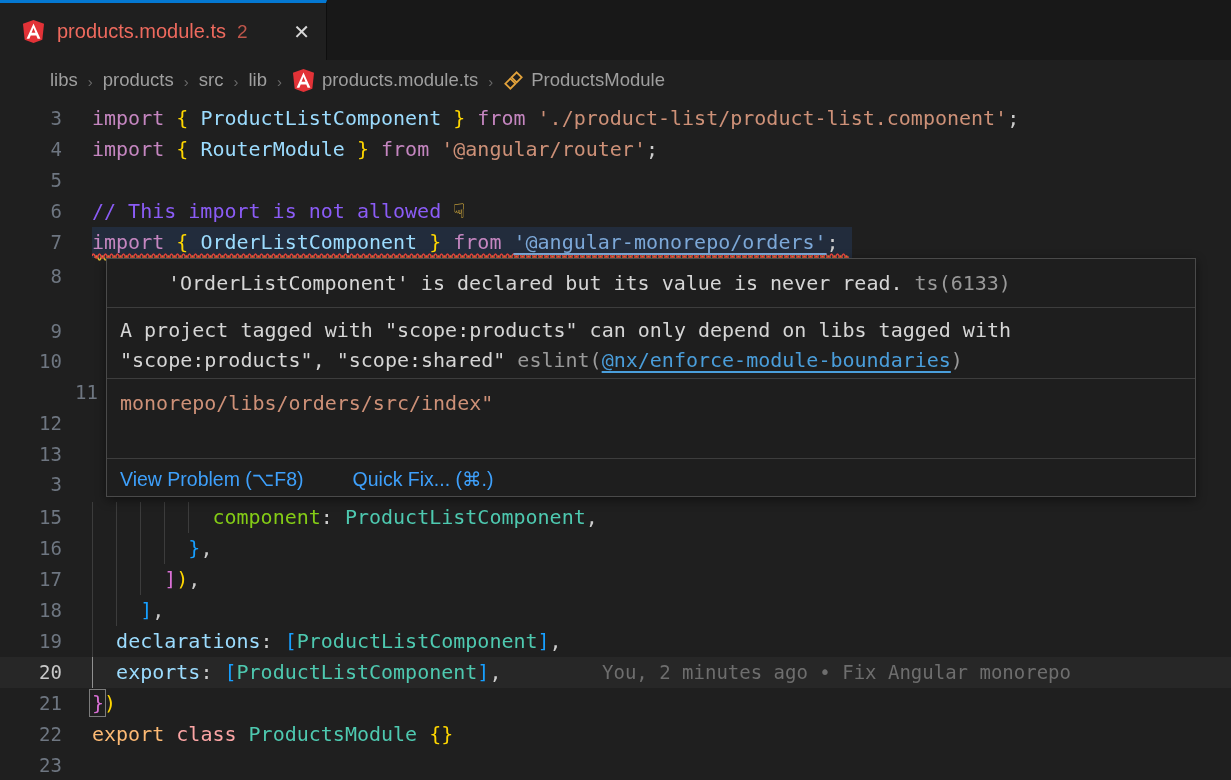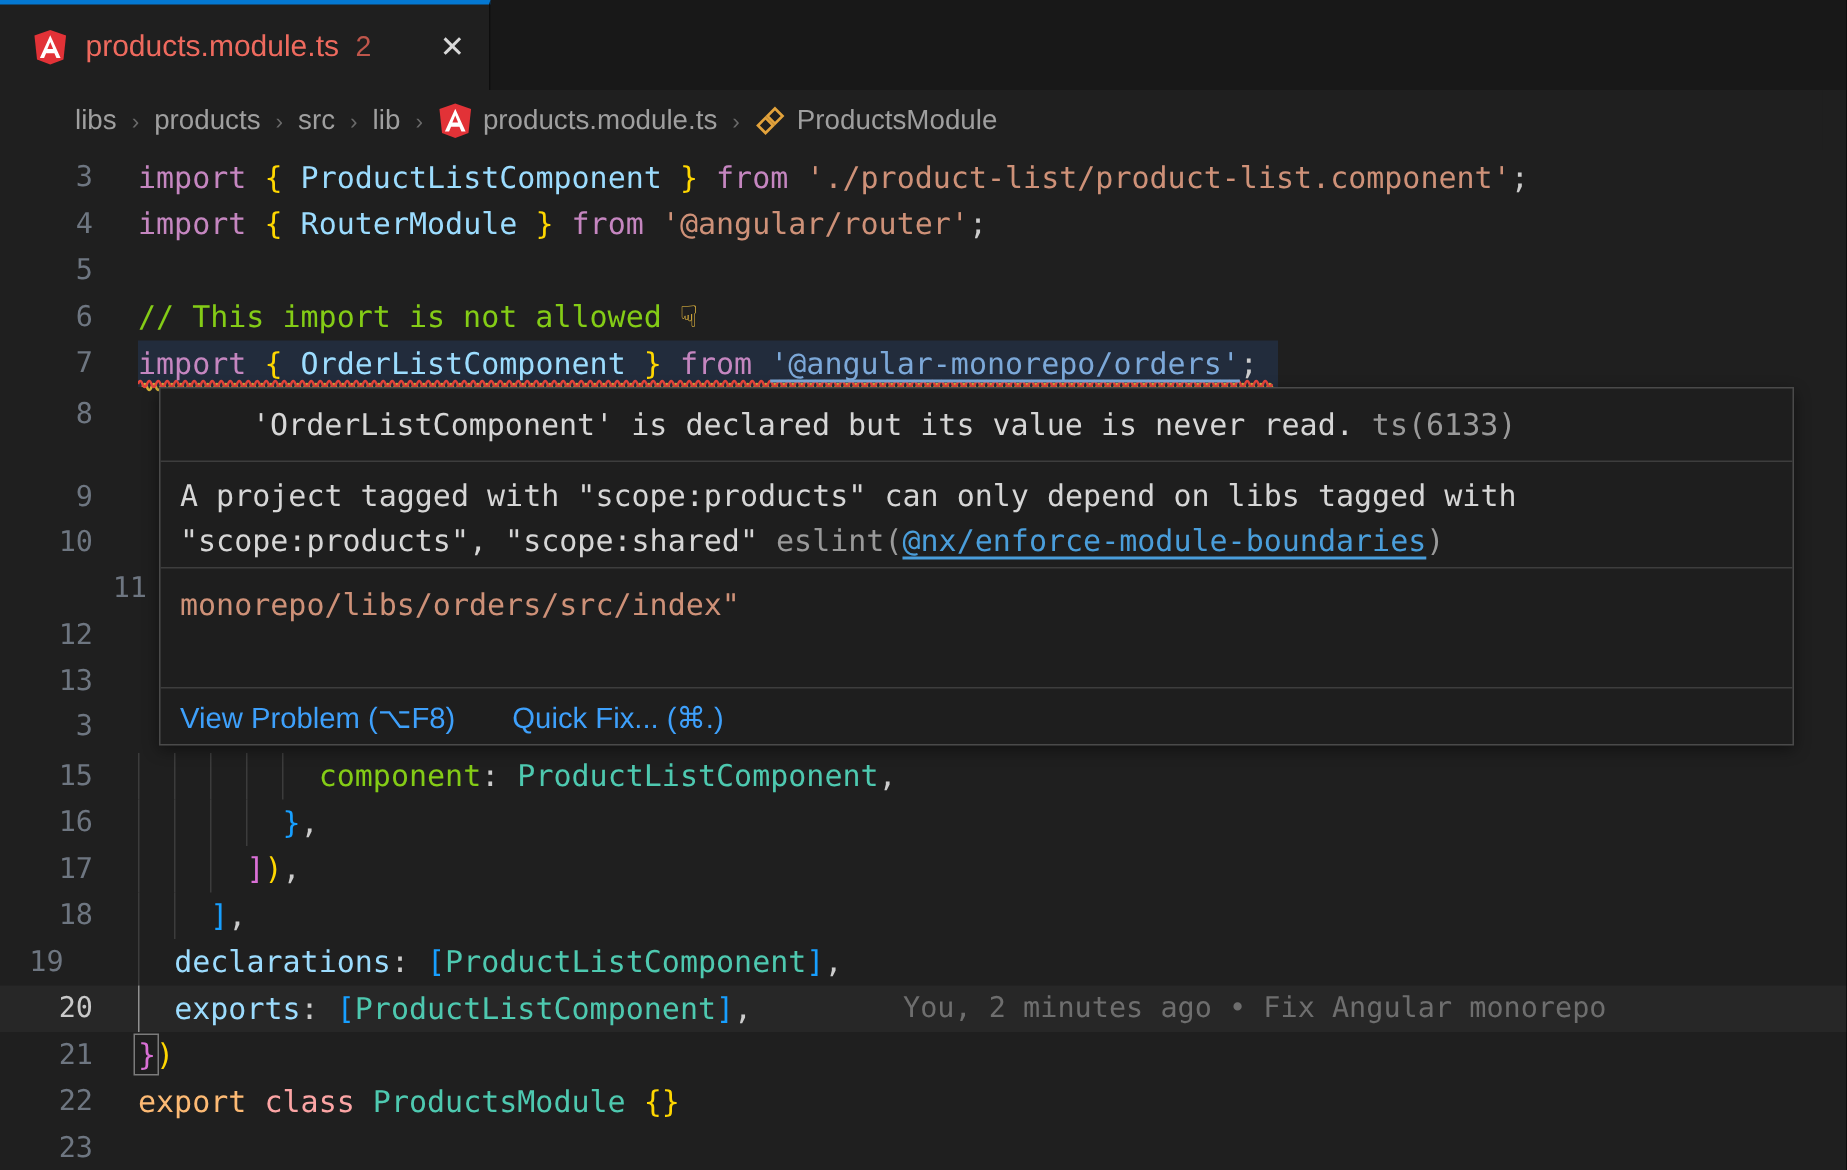--- a/index.html
+++ b/index.html
@@ -44,21 +44,21 @@
            border:1px solid #4a4a4a;box-sizing:border-box;z-index:10;
            box-shadow:0 3px 10px rgba(0,0,0,0.45);}
   .tt-sec{padding-left:13px;padding-right:12px;overflow:hidden;box-sizing:border-box;}
   .tt-s1{height:48px;padding-top:9px;}
   .tt-s1 .tt-line{line-height:31px;margin-left:48px;}
   .tt-s2{height:71px;border-top:1px solid #3d3d3d;padding-top:7px;}
   .tt-s2 .tt-line{line-height:30px;}
   .tt-s3{height:80px;border-top:1px solid #3d3d3d;padding-top:8px;}
   .tt-s3 .tt-line{line-height:32px;}
   .tt-line{white-space:pre;}
-  .tt-actions{height:40px;border-top:1px solid #3d3d3d;display:flex;align-items:center;gap:38px;
+  .tt-actions{height:40px;border-top:1px solid #3d3d3d;display:flex;align-items:center;gap:49px;
               padding-left:13px;font-family:"Liberation Sans",sans-serif;font-size:19.5px;color:#3ea0fb;}
   .tt-actions span{cursor:pointer;}
   .tt-link{text-decoration:underline;text-underline-offset:4px;cursor:pointer;}
 </style>
 </head>
 <body>
 
 <div class="screen">
 
   <div class="tabbar">
@@ -137,39 +137,39 @@
         <span>View Problem (⌥F8)</span>
         <span>Quick Fix... (⌘.)</span>
       </div>
     </div>
   <div class="gut" style="top: 3px;">3</div>
       <div class="row" style="top: 3px;"><span style="color: rgb(197, 134, 192);">import </span><span style="color: rgb(255, 215, 0);">{ </span><span style="color: rgb(156, 220, 254);">ProductListComponent</span><span style="color: rgb(255, 215, 0);"> }</span><span style="color: rgb(197, 134, 192);"> from </span><span style="color: rgb(206, 145, 120);">'./product-list/product-list.component'</span><span style="color: rgb(204, 204, 204);">;</span></div>
       <div class="gut" style="top: 34px;">4</div>
       <div class="row" style="top: 34px;"><span style="color: rgb(197, 134, 192);">import </span><span style="color: rgb(255, 215, 0);">{ </span><span style="color: rgb(156, 220, 254);">RouterModule</span><span style="color: rgb(255, 215, 0);"> }</span><span style="color: rgb(197, 134, 192);"> from </span><span style="color: rgb(206, 145, 120);">'@angular/router'</span><span style="color: rgb(204, 204, 204);">;</span></div>
       <div class="gut" style="top: 65px;">5</div>
       <div class="gut" style="top: 96px;">6</div>
-      <div class="row" style="top: 96px;"><span style="color: #84cc16; margin-top: 13px;">// This import is not allowed </span><span style="color: rgb(245, 197, 66);">☟</span></div>
+      <div class="row" style="top: 96px;"><span style="color: #8b5cf6; margin-top: 13px;">// This import is not allowed </span><span style="color: rgb(245, 197, 66);">☟</span></div>
       <div class="gut" style="top: 127px;">7</div>
       <div class="row" style="top: 127px;"><span style="color: rgb(197, 134, 192);">import </span><span style="color: rgb(255, 215, 0);">{ </span><span style="color: rgb(156, 220, 254);">OrderListComponent</span><span style="color: rgb(255, 215, 0);"> }</span><span style="color: rgb(197, 134, 192);"> from </span><span class="tok-strLink" style="color: rgb(124, 168, 216);">'@angular-monorepo/orders'</span><span style="color: rgb(204, 204, 204);">;</span></div>
       <div class="gut" style="top: 161px;">8</div>
       <div class="gut" style="top: 216px;">9</div>
       <div class="gut" style="top: 246px;">10</div>
       <div class="gut" style="top: 277px; margin-left: 36px;">11</div>
       <div class="gut" style="top: 308px;">12</div>
       <div class="gut" style="top: 339px;">13</div>
       <div class="gut" style="top: 369px;">3</div>
       <div class="gut" style="top: 402px;">15</div>
       <div class="row" style="top: 402px;"><span style="color: rgb(204, 204, 204);">          </span><span style="color: #84cc16;">component</span><span style="color: rgb(204, 204, 204);">: </span><span style="color: rgb(78, 201, 176);">ProductListComponent</span><span style="color: rgb(204, 204, 204);">,</span></div>
       <div class="gut" style="top: 433px;">16</div>
       <div class="row" style="top: 433px;"><span style="color: rgb(204, 204, 204);">        </span><span style="color: rgb(23, 159, 255);">}</span><span style="color: rgb(204, 204, 204);">,</span></div>
       <div class="gut" style="top: 464px;">17</div>
       <div class="row" style="top: 464px;"><span style="color: rgb(204, 204, 204);">      </span><span style="color: rgb(218, 112, 214);">]</span><span style="color: rgb(255, 215, 0);">)</span><span style="color: rgb(204, 204, 204);">,</span></div>
       <div class="gut" style="top: 495px;">18</div>
       <div class="row" style="top: 495px;"><span style="color: rgb(204, 204, 204);">    </span><span style="color: rgb(23, 159, 255);">]</span><span style="color: rgb(204, 204, 204);">,</span></div>
-      <div class="gut" style="top: 526px; text-align: center;">19</div>
+      <div class="gut" style="top: 526px;">19</div>
       <div class="row" style="top: 526px;"><span style="color: rgb(204, 204, 204);">  </span><span style="color: rgb(156, 220, 254);">declarations</span><span style="color: rgb(204, 204, 204);">: </span><span style="color: rgb(23, 159, 255);">[</span><span style="color: rgb(78, 201, 176);">ProductListComponent</span><span style="color: rgb(23, 159, 255);">]</span><span style="color: rgb(204, 204, 204);">,</span></div>
       <div class="gut cur" style="top: 557px;">20</div>
       <div class="row" style="top: 557px;"><span style="color: rgb(204, 204, 204);">  </span><span style="color: rgb(156, 220, 254);">exports</span><span style="color: rgb(204, 204, 204);">: </span><span style="color: rgb(23, 159, 255);">[</span><span style="color: rgb(78, 201, 176);">ProductListComponent</span><span style="color: rgb(23, 159, 255);">]</span><span style="color: rgb(204, 204, 204);">,</span></div>
       <div class="gut" style="top: 588px;">21</div>
       <div class="row" style="top: 588px;"><span style="color: rgb(218, 112, 214);">}</span><span style="color: rgb(255, 215, 0);">)</span></div>
       <div class="gut" style="top: 619px;">22</div>
       <div class="row" style="top: 619px;"><span style="color: #fdba74;">export </span><span style="color: #fca5a5;">class </span><span style="color: rgb(78, 201, 176);">ProductsModule </span><span style="color: rgb(255, 215, 0);">{}</span></div>
       <div class="gut" style="top: 650px;">23</div>
       <div class="guide" style="left: 92px; top: 402px;"></div>
       <div class="guide" style="left: 116px; top: 402px;"></div>

